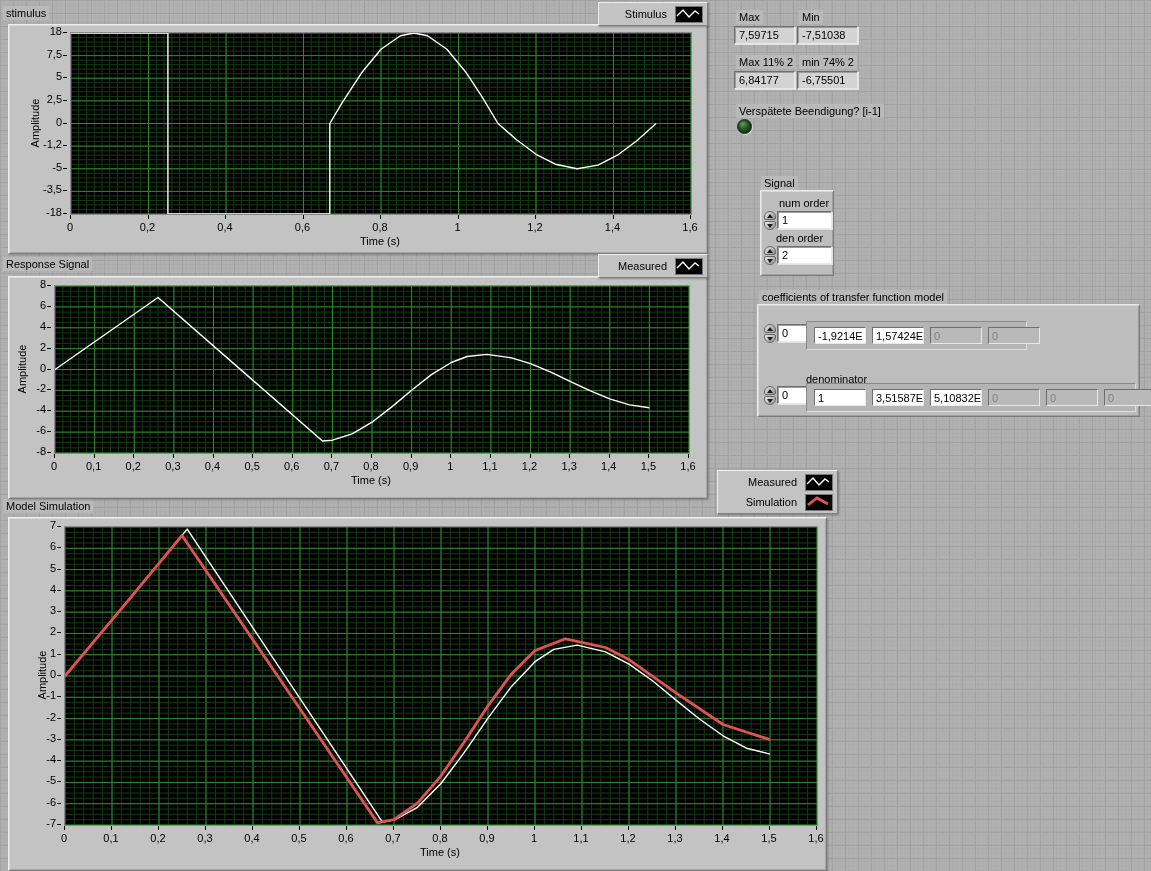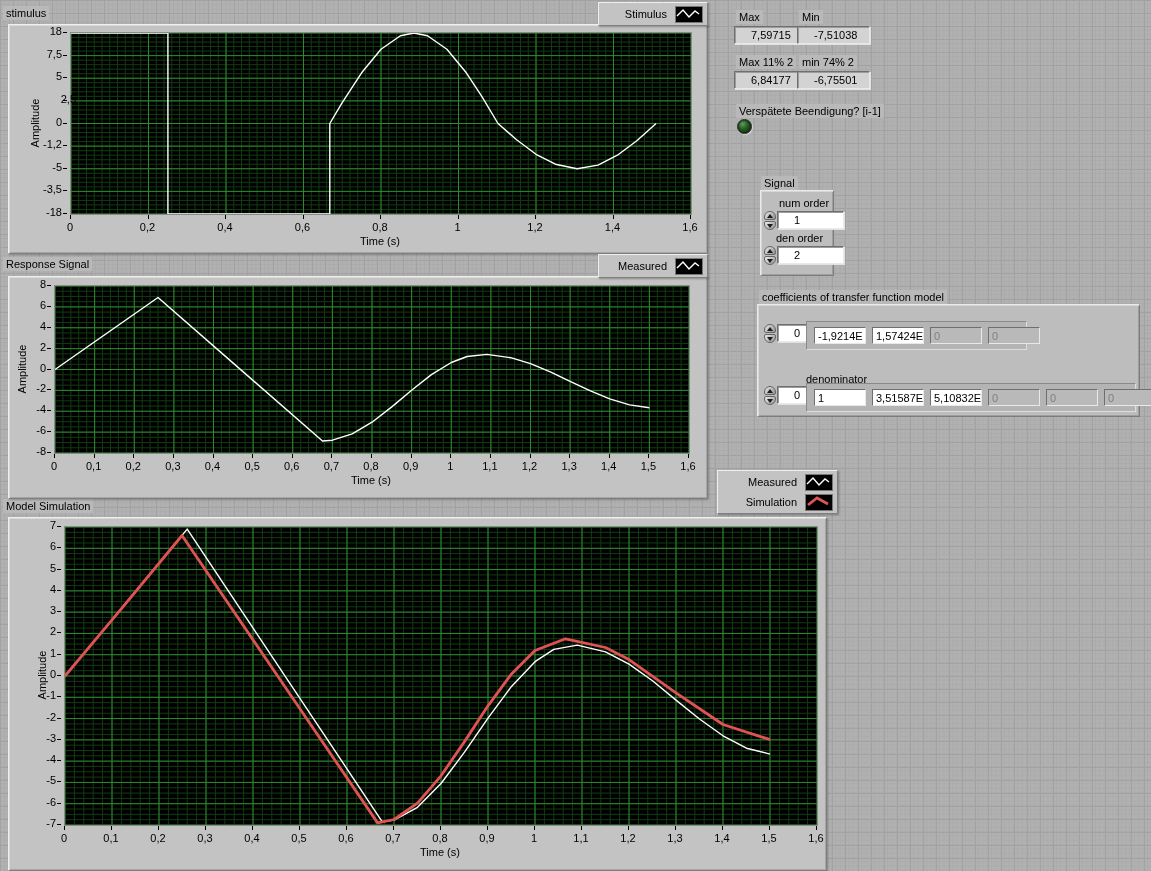--- a/index.html
+++ b/index.html
@@ -22,21 +22,21 @@
   .tick-dash-y{position:absolute;width:4px;height:1px;background:#000;}
   .axis-label{position:absolute;text-align:center;}
   .ylabel{transform:translate(-50%,-50%) rotate(-90deg);white-space:nowrap;width:auto;}
   .flabel{position:absolute;background:#b9b9b9;padding:0 3px;line-height:14px;white-space:nowrap;}
   .plabel{position:absolute;line-height:14px;white-space:nowrap;}
   .legend{position:absolute;background:#c3c3c3;border:1px solid;
     border-color:#efefef #7f7f7f #7f7f7f #efefef;box-shadow:1px 1px 2px rgba(0,0,0,.3);
     padding:1px 4px;display:flex;flex-direction:column;}
   .legend-row{display:flex;align-items:center;justify-content:flex-end;gap:8px;height:20px;}
   .legend-swatch{width:26px;height:15px;background:#000;border:1px solid #777;display:flex;}
-  .numbox{position:absolute;height:16px;display:flex;align-items:center;padding-left:16px;
+  .numbox{position:absolute;height:16px;display:flex;align-items:center;padding-left:4px;
     border:1px solid;border-color:#6f6f6f #e9e9e9 #e9e9e9 #6f6f6f;
     box-shadow:inset 1px 1px 0 #9c9c9c,1px 1px 0 #e2e2e2;white-space:nowrap;overflow:hidden;}
   .ind{background:#d3d3d3;}
   .ctl{background:#fff;}
   .panel3d{position:absolute;background:#bdbdbd;border:1px solid;
     border-color:#eaeaea #7c7c7c #7c7c7c #eaeaea;
     box-shadow:inset 1px 1px 0 #d6d6d6,inset -1px -1px 0 #9e9e9e;}
   .strip{position:absolute;background:#b4b4b4;border:1px solid;
     border-color:#898989 #dedede #dedede #898989;
     display:flex;align-items:center;gap:6px;padding-left:7px;box-sizing:border-box;}
@@ -226,21 +226,21 @@
       <div class="tick-x" style="left: 583.5px; top: 196px;">1,4</div>
       <div class="tick-dash-x" style="left: 681px; top: 190px;"></div>
       <div class="tick-x" style="left: 661px; top: 196px;">1,6</div>
       <div class="tick-dash-y" style="left: 54px; top: 7px;"></div>
       <div class="tick-y" style="left: 15px; top: 0px;">18</div>
       <div class="tick-dash-y" style="left: 54px; top: 29.625px;"></div>
       <div class="tick-y" style="left: 15px; top: 22.625px;">7,5</div>
       <div class="tick-dash-y" style="left: 54px; top: 52.25px;"></div>
       <div class="tick-y" style="left: 15px; top: 45.25px;">5</div>
       <div class="tick-dash-y" style="left: 54px; top: 74.875px;"></div>
-      <div class="tick-y" style="left: 29px; top: 67.875px;">2,5</div>
+      <div class="tick-y" style="left: 15px; top: 67.875px;">2,5</div>
       <div class="tick-dash-y" style="left: 54px; top: 97.5px;"></div>
       <div class="tick-y" style="left: 15px; top: 90.5px;">0</div>
       <div class="tick-dash-y" style="left: 54px; top: 120.125px;"></div>
       <div class="tick-y" style="left: 15px; top: 113.125px;">-1,2</div>
       <div class="tick-dash-y" style="left: 54px; top: 142.75px;"></div>
       <div class="tick-y" style="left: 15px; top: 135.75px;">-5</div>
       <div class="tick-dash-y" style="left: 54px; top: 165.375px;"></div>
       <div class="tick-y" style="left: 15px; top: 158.375px;">-3,5</div>
       <div class="tick-dash-y" style="left: 54px; top: 188px;"></div>
       <div class="tick-y" style="left: 15px; top: 181px;">-18</div>

